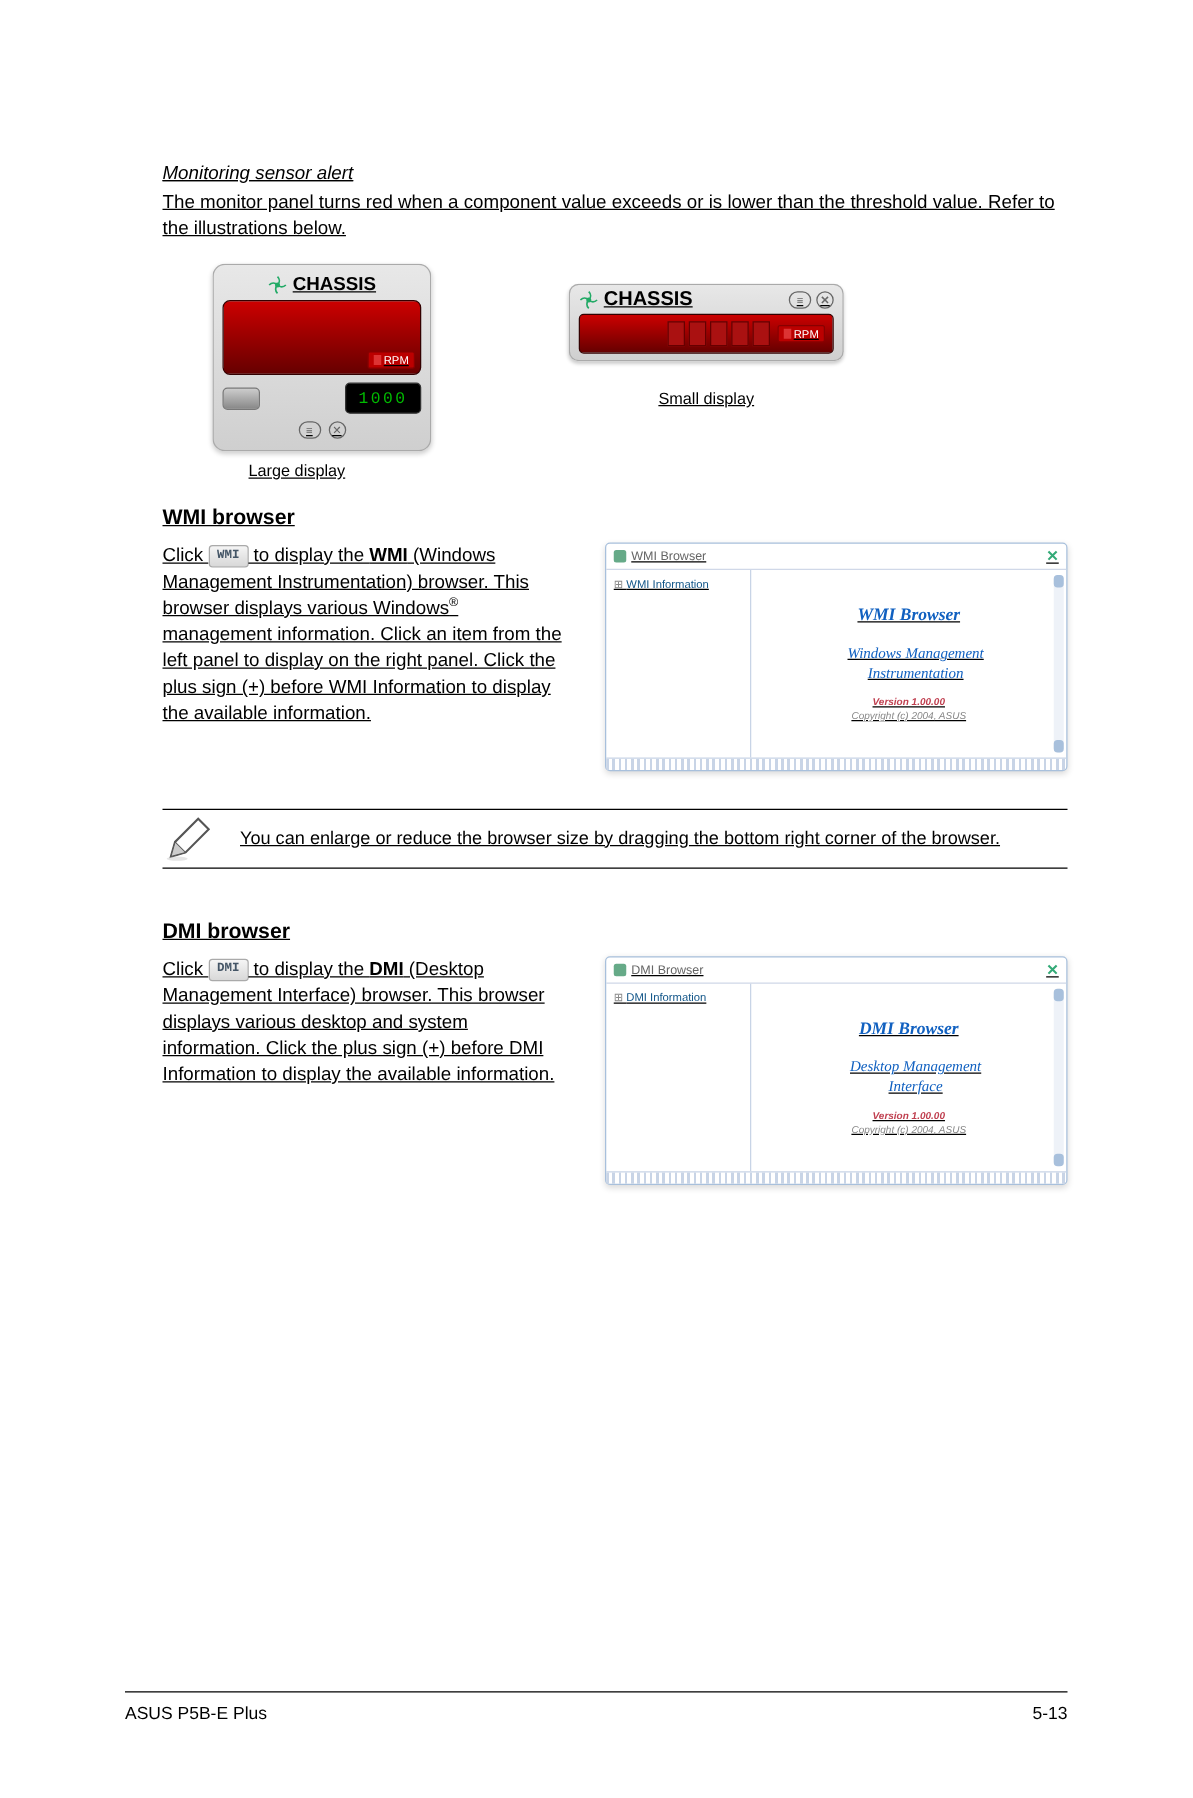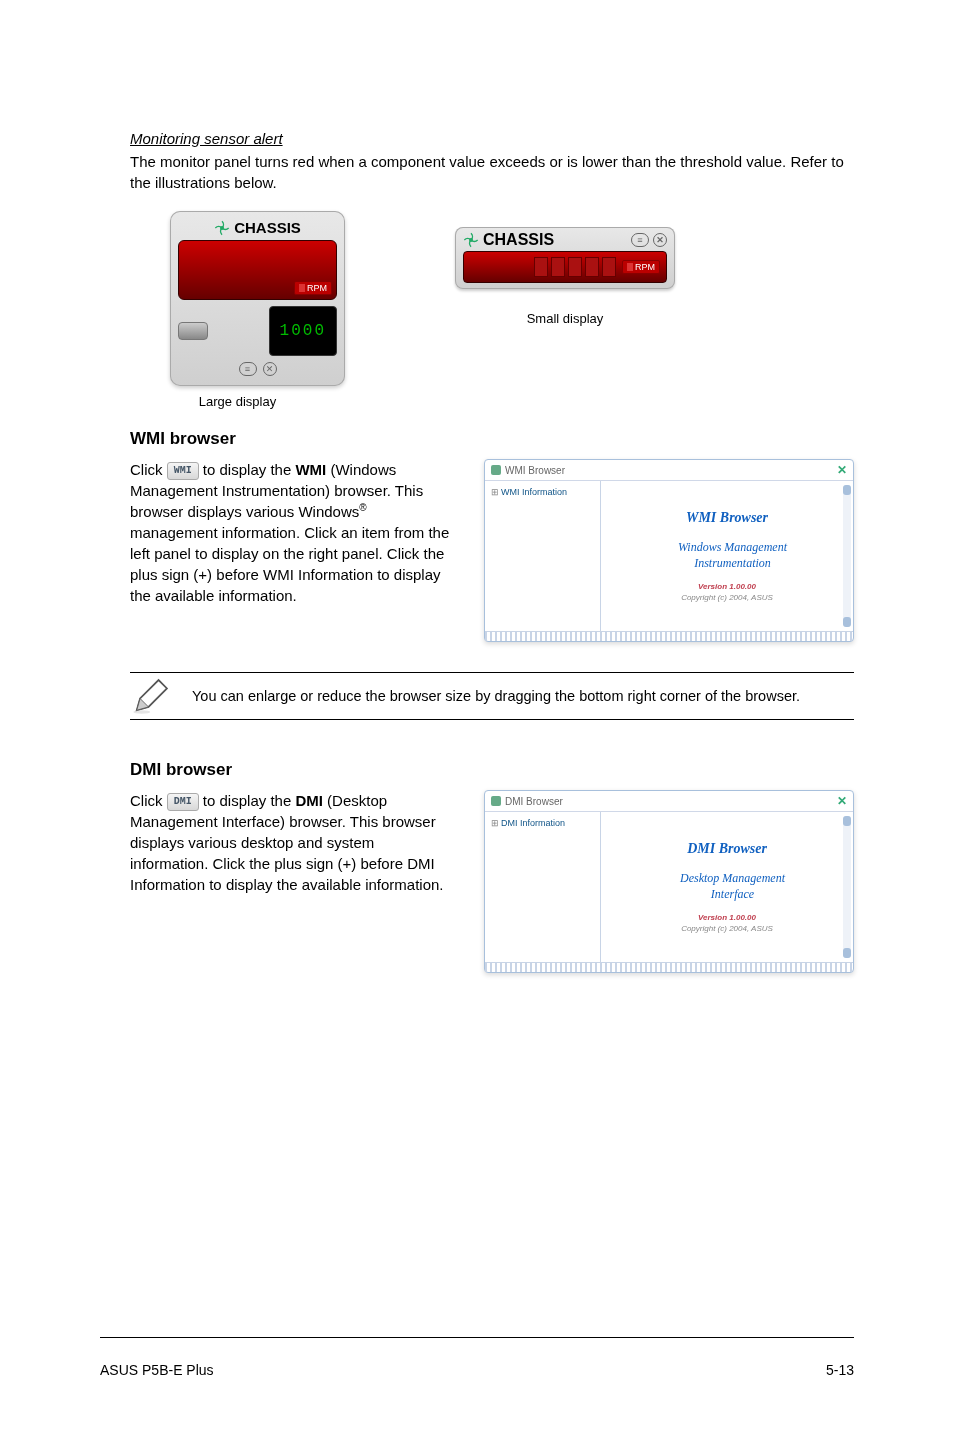--- a/index.html
+++ b/index.html
@@ -6,20 +6,21 @@
   body {
     font-family: Arial, Helvetica, sans-serif;
     background: #fff;
     width: 954px;
     height: 1438px;
     position: relative;
     color: #000;
   }
   .page {
     padding: 130px 100px 0 130px;
+    text-decoration: underline;
   }
   .italic-underline {
     font-style: italic;
     text-decoration: underline;
     font-size: 15px;
     margin-bottom: 4px;
   }
   .body-text {
     font-size: 15px;
     line-height: 1.4;
@@ -102,23 +103,23 @@
     width: 30px;
     height: 18px;
     background: linear-gradient(#ccc, #888);
     border-radius: 4px;
     border: 1px solid #777;
   }
   .green-display {
     background: #000;
     color: #0b0;
     font-family: 'Courier New', monospace;
-    font-size: 16px;
+    font-size: 13px;
     letter-spacing: 2px;
-    padding: 15px 10px;
+    padding: 4px 10px;
     border-radius: 4px;
     border: 1px solid #333;
   }
   .icon-row-lg {
     display: flex;
     justify-content: center;
     gap: 6px;
     margin-top: 6px;
   }
   .pill-icon, .x-icon {
@@ -333,21 +334,21 @@
     line-height: 1.4;
   }
 
   
   .footer {
     position: absolute;
     bottom: 60px;
     left: 100px;
     right: 100px;
     border-top: 1px solid #000;
-    padding-top: 24px;
+    padding-top: 8px;
     display: flex;
     justify-content: space-between;
     font-size: 14px;
   }
 </style>
 </head>
 <body>
 
 <div class="page">
 

